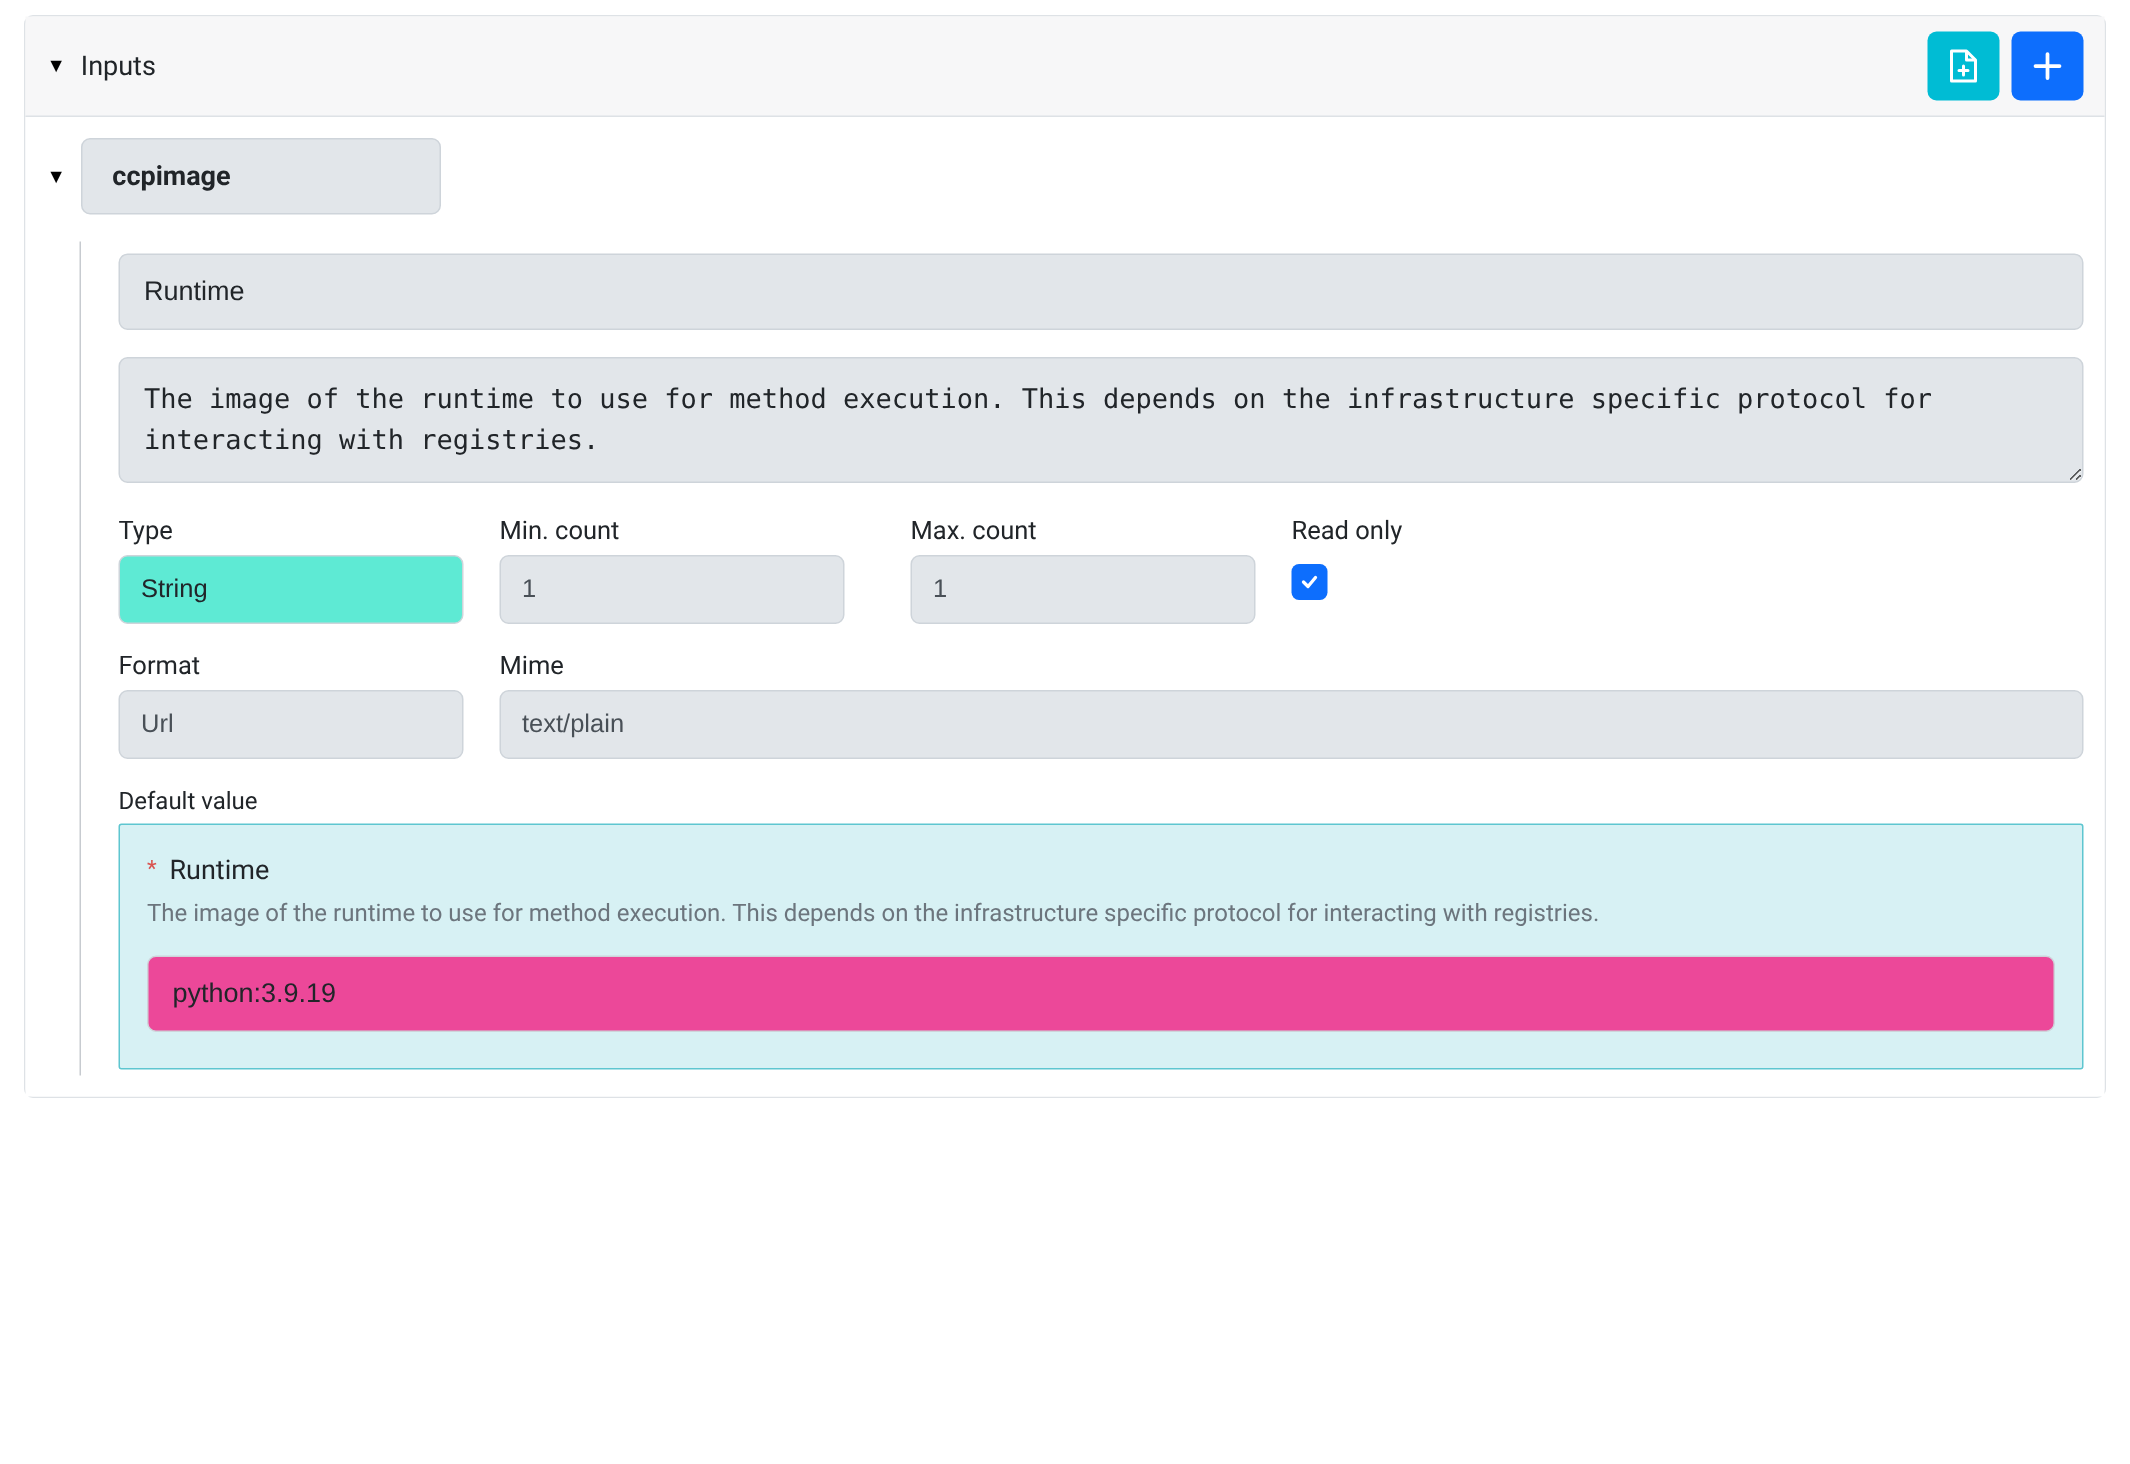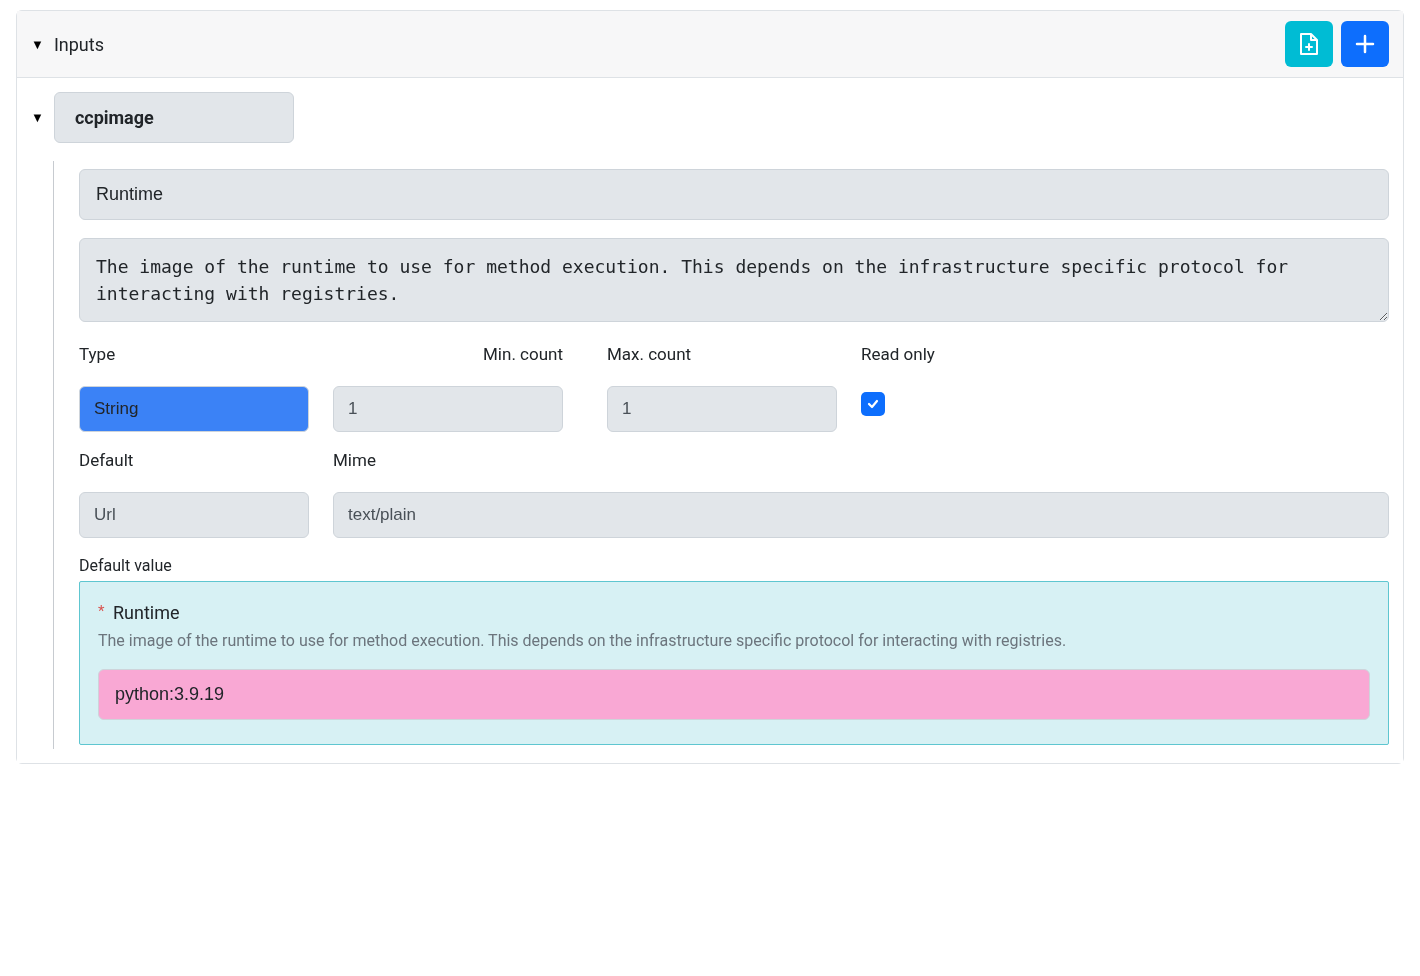--- a/index.html
+++ b/index.html
@@ -83,35 +83,35 @@
       border-radius: 6px;
       padding: 14px 16px;
       font-size: 18px;
       color: #212529;
       margin-bottom: 18px;
       line-height: 1.5;
       resize: both;
       min-height: 80px;
     }
     .grid-row { display: flex; gap: 24px; margin-bottom: 18px; align-items: flex-start; flex-wrap: wrap; }
-    .grid-col { display: flex; flex-direction: column; gap: 20px; }
+    .grid-col { display: flex; flex-direction: column; gap: 4px; }
     .col-1 { width: 230px; }
-    .col-2 { width: 230px; align-items: flex-end; }
+    .col-2 { width: 230px; }
     .col-3 { width: 230px; margin-left: 20px; }
     .col-4 { width: 230px; }
     .col-mime { flex: 1; justify-content: center; }
     .label { font-size: 17px; color: #212529; margin-bottom: 2px; }
     .input, .select {
       width: 100%;
       border: 1px solid #ced4da;
       border-radius: 6px;
       padding: 12px 14px;
       font-size: 17px;
       color: #212529;
-      background: #3b82f6;
+      background: #5eead4;
     }
     .input-disabled {
       background: #e2e6ea;
       color: #495057;
     }
     .checkbox-wrap { margin-top: 6px; }
     .custom-checkbox {
       width: 24px; height: 24px;
       background: #0d6efd;
       border-radius: 5px;
@@ -123,21 +123,21 @@
       border: 1px solid #5ec6d0;
       background: #d7f1f4;
       border-radius: 2px;
       padding: 20px 18px 24px 18px;
     }
     .req-star { color: #d9534f; margin-right: 4px; font-size: 15px; vertical-align: top; }
     .dv-title { font-size: 18px; margin-bottom: 6px; }
     .dv-desc { font-size: 16px; color: #6c757d; line-height: 1.5; margin-bottom: 16px; }
     .dv-input {
       width: 100%;
-      background: #f9a8d4;
+      background: #ec4899;
       border: 1px solid #ced4da;
       border-radius: 6px;
       padding: 14px 16px;
       font-size: 18px;
       color: #212529;
     }
     svg { display: block; }
   </style>
 </head>
 <body>
@@ -204,21 +204,21 @@
                   <path d="M3 7 L6 10 L11 4" stroke="#fff" stroke-width="2.2" fill="none" stroke-linecap="round" stroke-linejoin="round"></path>
                 </svg>
               </span>
             </div>
           </div>
         </div>
       </div>
 
       <div class="grid-row">
         <div class="grid-col col-1">
-          <span class="label">Default</span>
+          <span class="label">Format</span>
           <input class="input input-disabled" readonly="" value="Url" style="">
         </div>
         <div class="grid-col col-mime">
           <span class="label">Mime</span>
           <input class="input input-disabled" readonly="" value="text/plain" style="">
         </div>
       </div>
 
       <span class="default-label">Default value</span>
       <div class="default-box">

